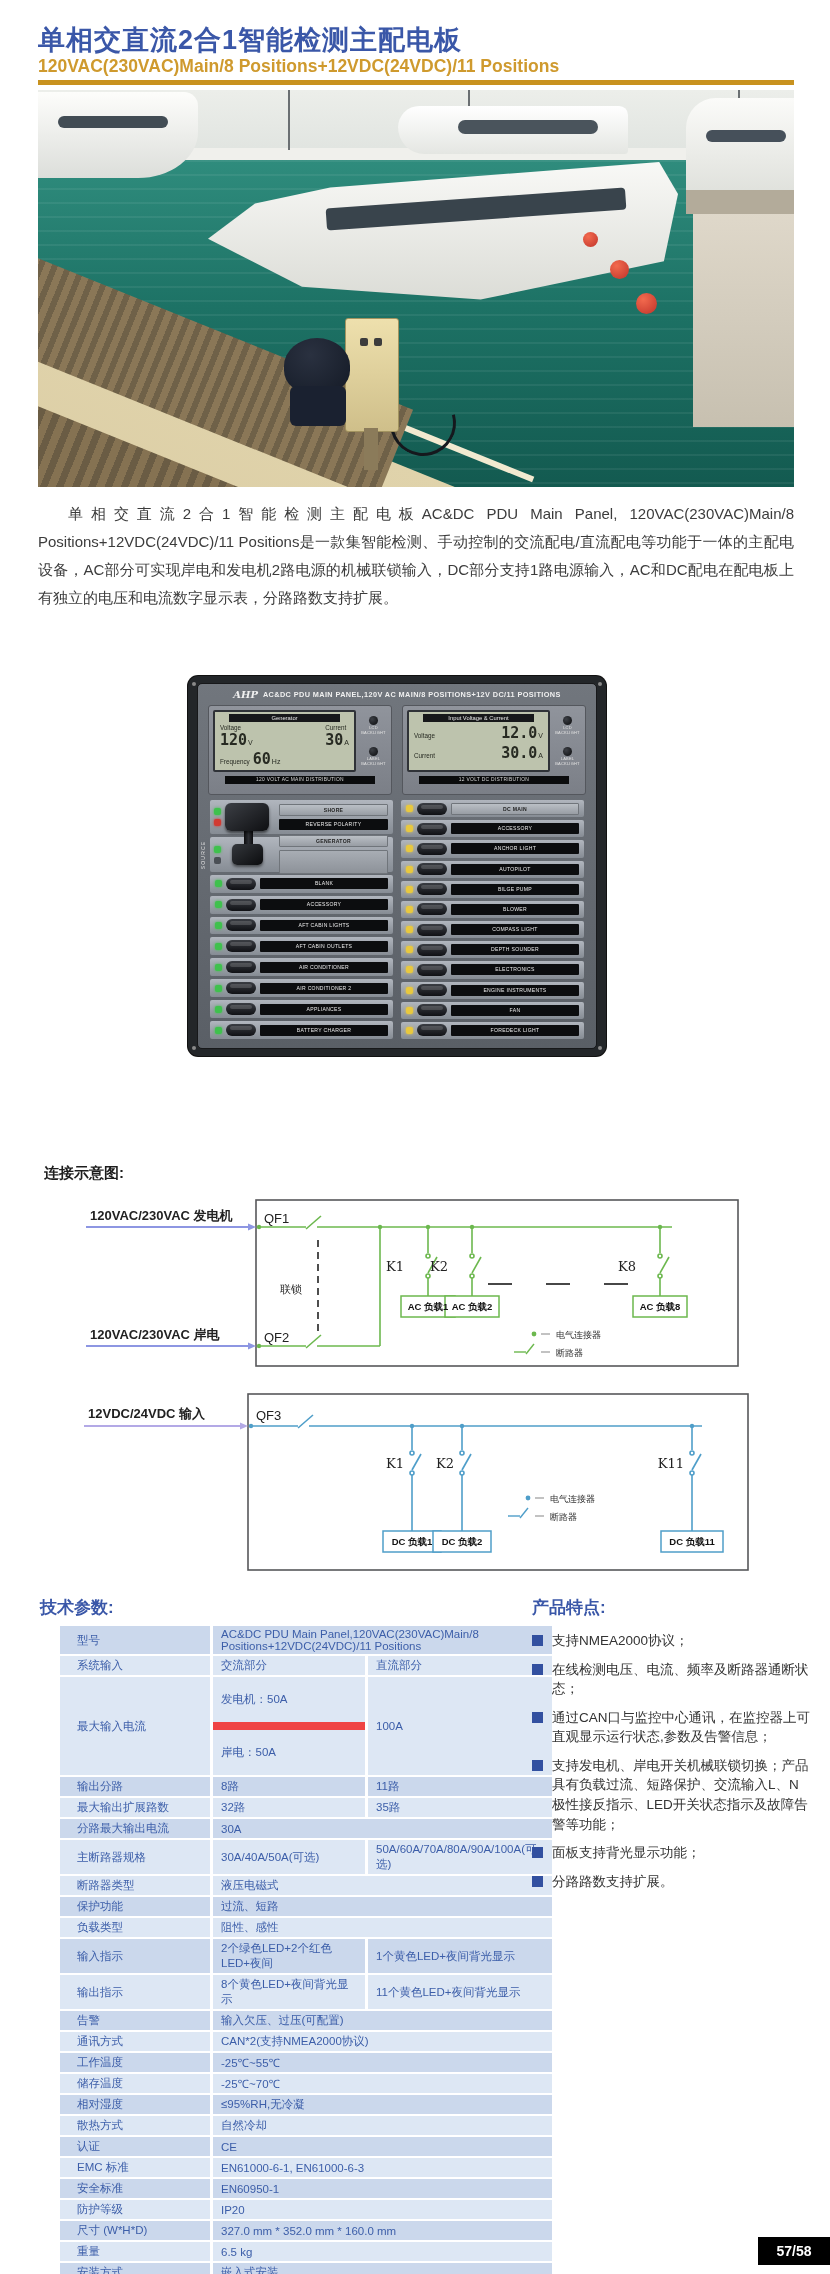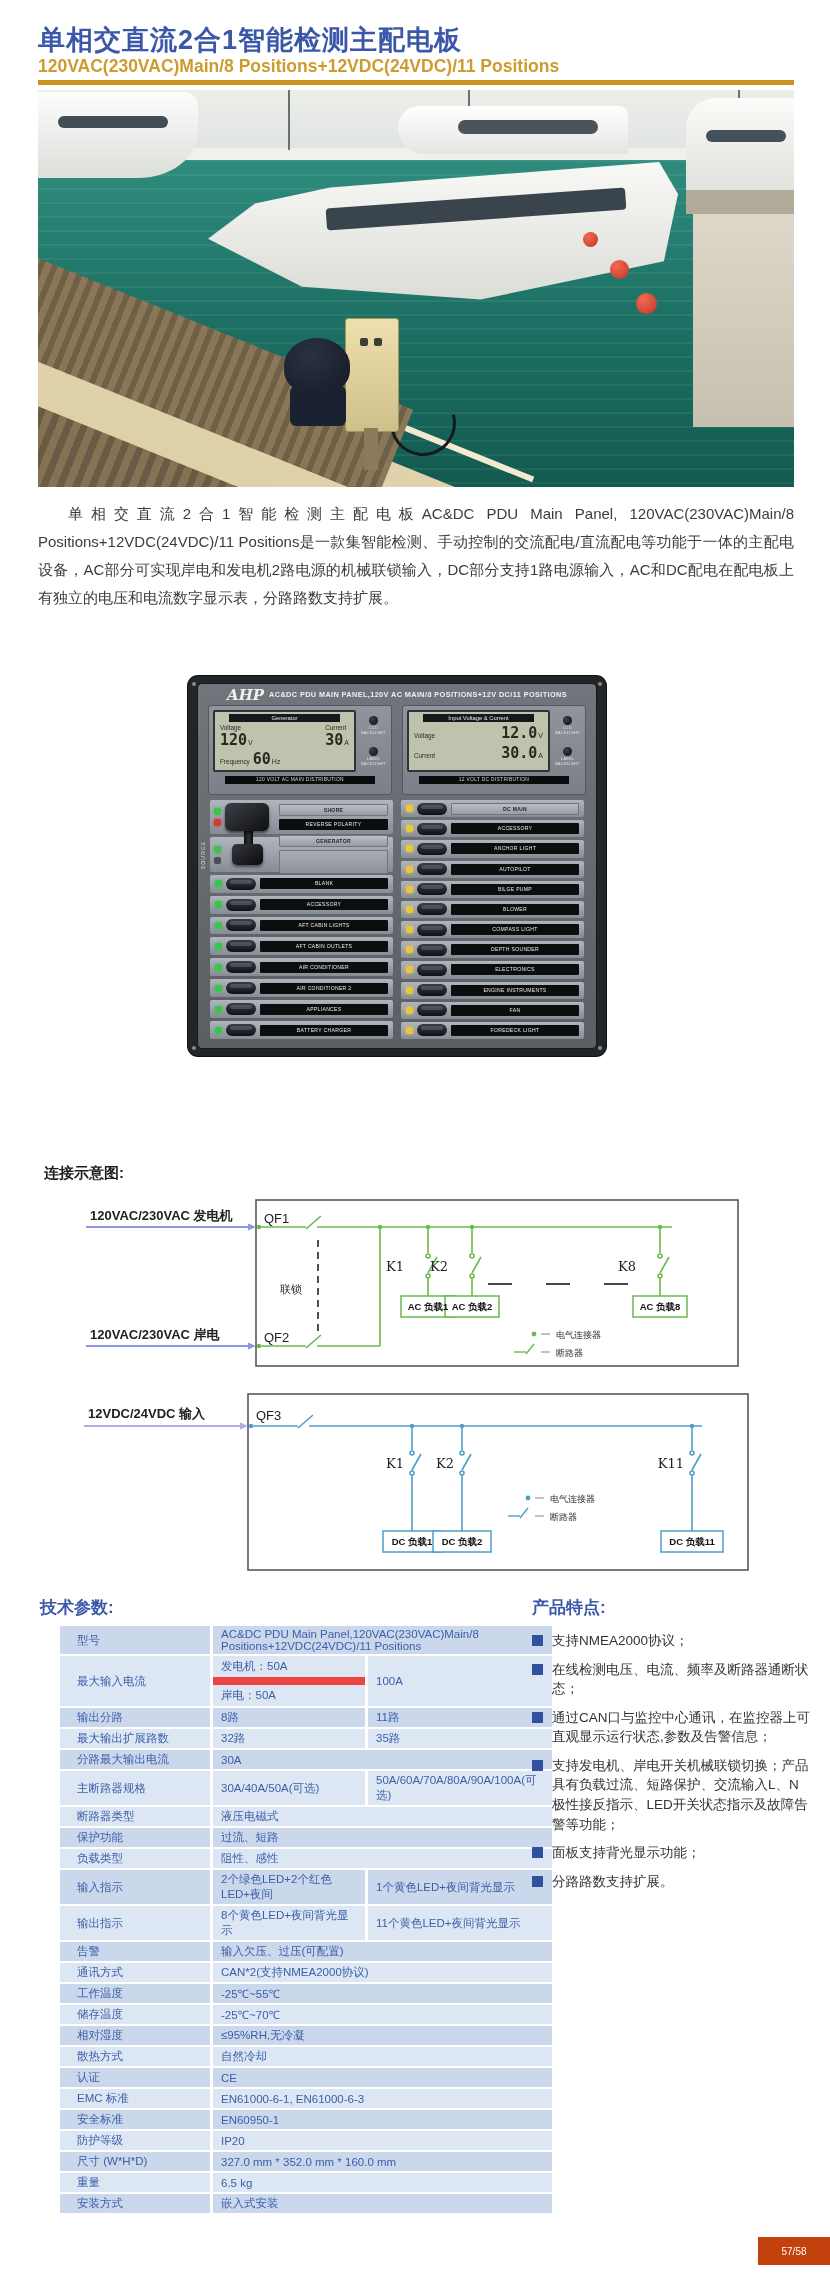--- a/index.html
+++ b/index.html
@@ -66,21 +66,21 @@
 
   
   .panel-wrap{position:absolute;left:188px;top:676px;width:418px;height:380px;}
   .panel-outer{position:relative;width:100%;height:100%;background:#232629;border-radius:10px;
      padding:7px 9px;box-sizing:border-box;box-shadow:0 0 0 1px #111;}
   .screw{position:absolute;width:4px;height:4px;border-radius:50%;background:#8a8a8a;}
   .sc-tl{left:4px;top:6px;} .sc-tr{right:4px;top:6px;} .sc-bl{left:4px;bottom:6px;} .sc-br{right:4px;bottom:6px;}
   .panel-face{position:relative;width:100%;height:100%;border-radius:5px;border:1px solid #17181a;
      background:linear-gradient(180deg,#71767d,#5a5f66);overflow:hidden;box-sizing:border-box;}
   .panel-title-row{height:21px;display:flex;align-items:center;justify-content:center;gap:5px;color:#f0f0f0;}
-  .panel-logo{font-style:italic;font-weight:bold;font-size:15px;font-family:"DejaVu Serif",serif;}
+  .panel-logo{font-style:italic;font-weight:bold;font-size:10px;font-family:"DejaVu Serif",serif;}
   .panel-title{font-size:7.3px;letter-spacing:.4px;font-weight:bold;}
   .meters{display:flex;gap:10px;padding:0 10px;height:90px;}
   .meter{flex:1;background:linear-gradient(#90949c,#7b7f87);border:1px solid #54575d;border-radius:3px;
      padding:4px 4px 3px;box-sizing:border-box;}
   .meter-top{display:flex;gap:4px;height:62px;}
   .lcd{flex:1;background:#bdc3ad;border:2px solid #2f3237;border-radius:2px;padding:2px 5px;color:#272a22;
      box-sizing:border-box;overflow:hidden;}
   .lcd-title{background:#17181a;color:#e8e8e8;font-size:5.8px;line-height:8px;text-align:center;width:86%;
      margin:0 auto 2px;white-space:nowrap;overflow:hidden;}
   .lcd-row2{display:flex;justify-content:space-between;}
@@ -146,34 +146,34 @@
   .specs-heading{position:absolute;left:40px;top:1596px;font-size:17px;font-weight:bold;color:#3a57a8;}
   .specs-table{position:absolute;left:60px;top:1626px;width:492px;}
   .t-row{display:flex;gap:3px;margin-bottom:2px;}
   .t-row>div{min-height:17px;display:flex;align-items:center;font-size:11.5px;color:#3c5ea9;
      padding:2px 8px;box-sizing:border-box;}
   .t-row.odd>div{background:#cbd8ec;}
   .t-row.even>div{background:#dde7f4;}
   .t-label{width:150px;padding-left:17px !important;flex-shrink:0;}
   .t-ac{width:152px;flex-shrink:0;}
   .t-ac.split{flex-direction:column;align-items:stretch;padding:0 !important;}
-  .t-ac.split .t-sub{padding:3px 8px;}
+  .t-ac.split .t-sub{padding:15px 8px;}
   .t-ac.split .t-sub2{border-top:8px solid #ef4444;}
   .t-dc,.t-span{flex:1;min-width:0;}
 
   
   .features{position:absolute;left:532px;top:1596px;width:278px;}
   .features-heading{font-size:17px;font-weight:bold;color:#3a57a8;margin-bottom:12px;}
   .f-item{display:flex;gap:9px;margin-bottom:9px;}
   .f-bullet{width:11px;height:11px;background:#3250a0;flex-shrink:0;margin-top:4px;}
   .f-text{font-size:13.5px;line-height:1.45;color:#333;}
 
   
-  .page-num{position:absolute;right:0;bottom:9px;width:72px;height:28px;background:#c2410c;color:#fff;
-     font-size:10px;font-weight:normal;display:flex;align-items:center;justify-content:center;}
+  .page-num{position:absolute;right:0;bottom:9px;width:72px;height:28px;background:#000000;color:#fff;
+     font-size:14px;font-weight:bold;display:flex;align-items:center;justify-content:center;}
 </style>
 </head>
 <body>
 
 <div class="page">
 
   <div class="title">单相交直流2合1智能检测主配电板</div>
   <div class="subtitle">120VAC(230VAC)Main/8 Positions+12VDC(24VDC)/11 Positions</div>
   <div class="rule"></div>
 
@@ -551,20 +551,25 @@
     </g>
   </svg>
 
   <div class="specs-heading">技术参数:</div>
   <div class="specs-table" id="specs-table">
       <div class="t-row odd">
         <div class="t-label">型号</div>
         <div class="t-span">AC&amp;DC PDU Main Panel,120VAC(230VAC)Main/8 Positions+12VDC(24VDC)/11 Positions</div>
       </div>
       <div class="t-row even">
+        <div class="t-label">系统输入</div>
+        <div class="t-ac">交流部分</div>
+        <div class="t-dc">直流部分</div>
+      </div>
+      <div class="t-row even">
         <div class="t-label">最大输入电流</div>
         <div class="t-ac split">
           <div class="t-sub">发电机：50A</div>
           <div class="t-sub t-sub2">岸电：50A</div>
         </div>
         <div class="t-dc">100A</div>
       </div>
       <div class="t-row odd">
         <div class="t-label">输出分路</div>
         <div class="t-ac">8路</div>

